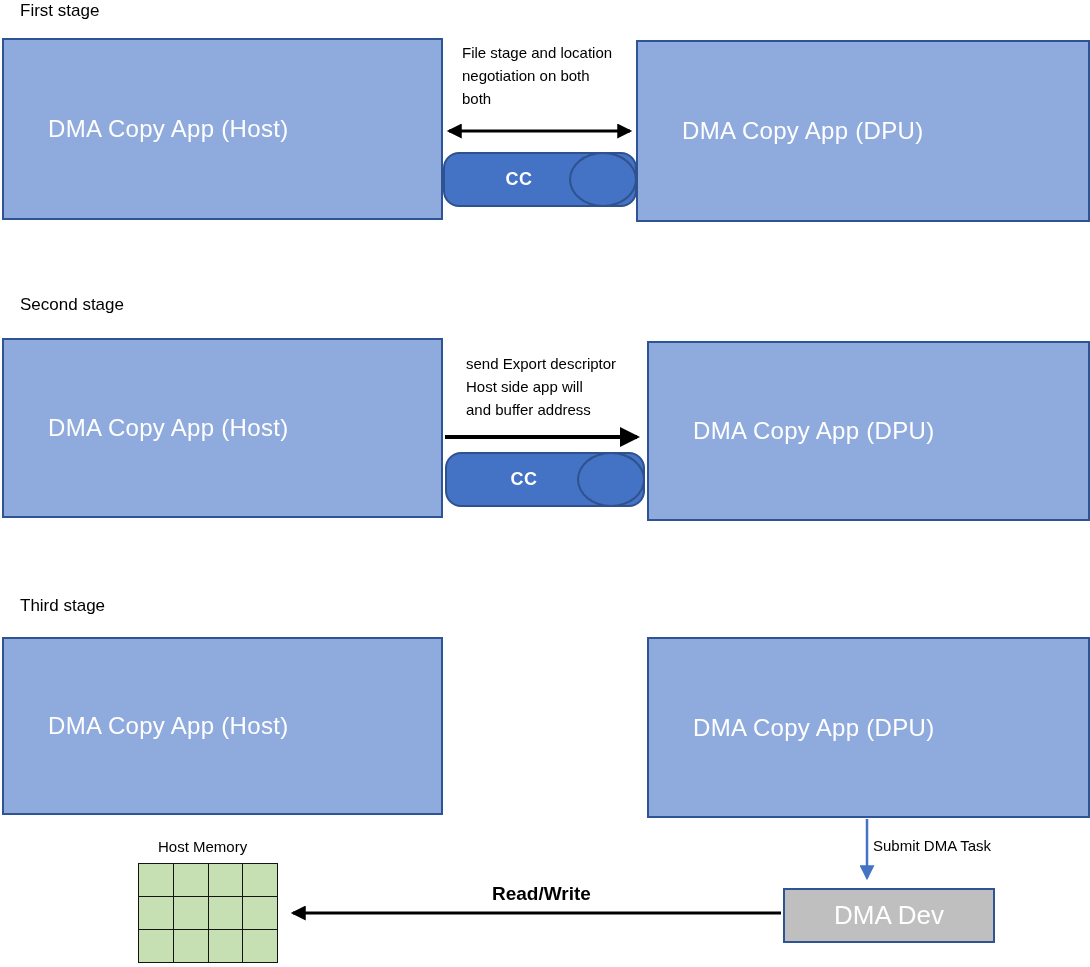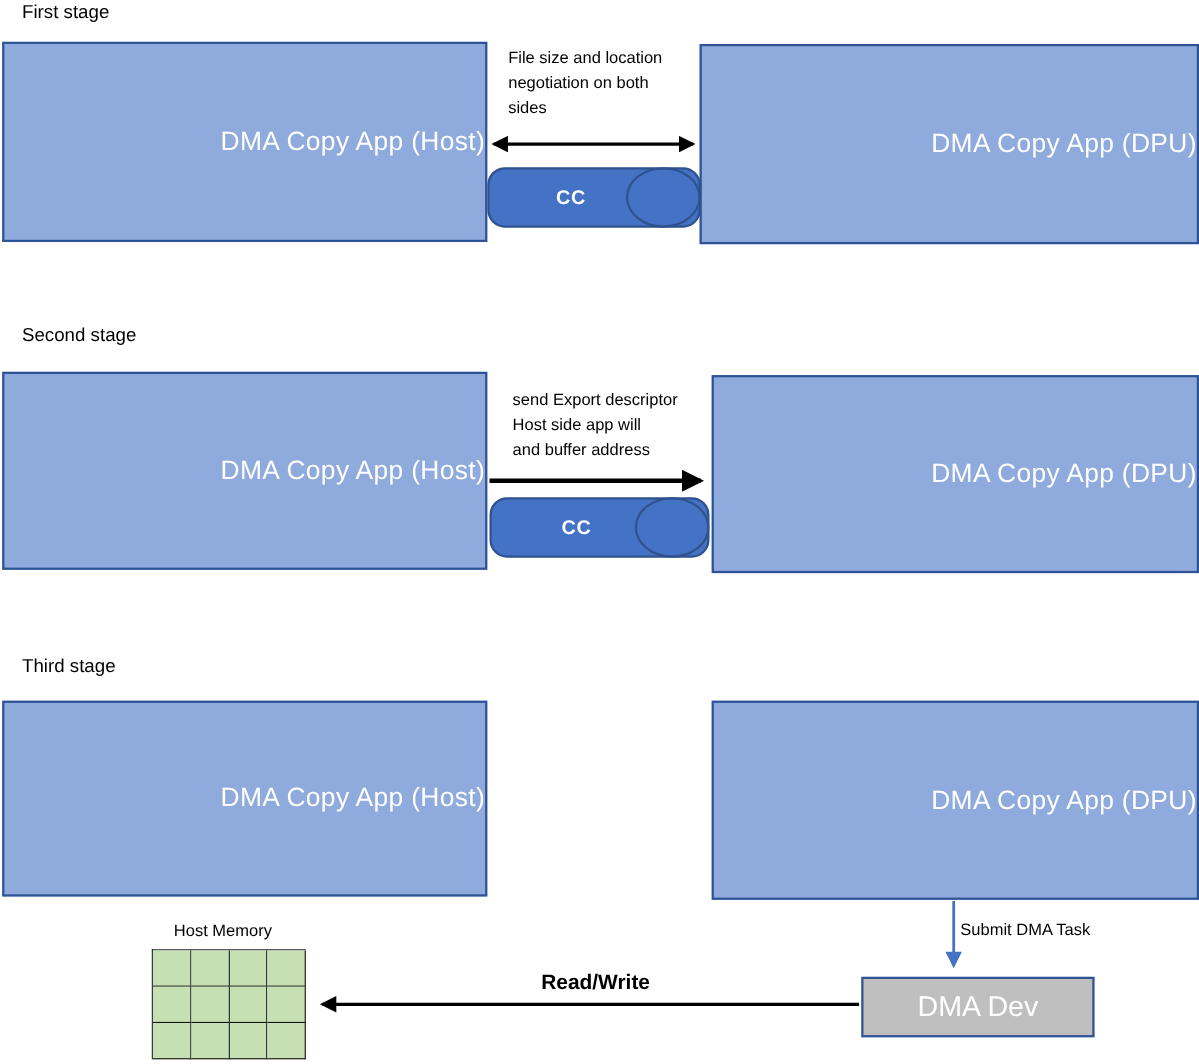--- a/index.html
+++ b/index.html
@@ -20,21 +20,21 @@
     position:relative;width:1090px;height:967px;background:#FFFFFF;overflow:hidden;
     font-family:"Liberation Sans",sans-serif;color:var(--text-black);
   }
   .stage-title{
     position:absolute;left:20px;font-size:17px;font-weight:normal;color:var(--text-black);
     white-space:nowrap;
   }
   .app-box{
     position:absolute;box-sizing:border-box;background:var(--box-fill);
     border:2px solid var(--box-border);
-    display:flex;align-items:center;justify-content:flex-end;
+    display:flex;align-items:center;justify-content:flex-start;padding-left:44px;
   }
   .app-box .box-label{
     color:var(--label-white);font-size:24px;letter-spacing:0.3px;white-space:nowrap;
   }
   .annotation{
     position:absolute;font-size:15px;line-height:23px;color:var(--text-black);
   }
   .pill{
     position:absolute;box-sizing:border-box;background:var(--pill-fill);
     border:2px solid var(--pill-border);border-radius:16px;
@@ -76,23 +76,23 @@
 
   <div class="app-box" style="left:2px;top:38px;width:441px;height:182px">
     <span class="box-label">DMA Copy App (Host)</span>
   </div>
 
   <div class="app-box" style="left:636px;top:40px;width:454px;height:182px">
     <span class="box-label">DMA Copy App (DPU)</span>
   </div>
 
   <div class="annotation" style="left:462px;top:41px;width:170px">
-    <div>File size and location</div>
+    <div>File stage and location</div>
     <div>negotiation on both</div>
-    <div>sides</div>
+    <div>both</div>
   </div>
 
   <div class="pill" style="left:443px;top:152px;width:194px;height:55px">
     <span class="pill-label">CC</span>
     <span class="pill-circle"></span>
   </div>
 
   <div class="stage-title" style="top:295px">Second stage</div>
 
   <div class="app-box" style="left:2px;top:338px;width:441px;height:180px">

